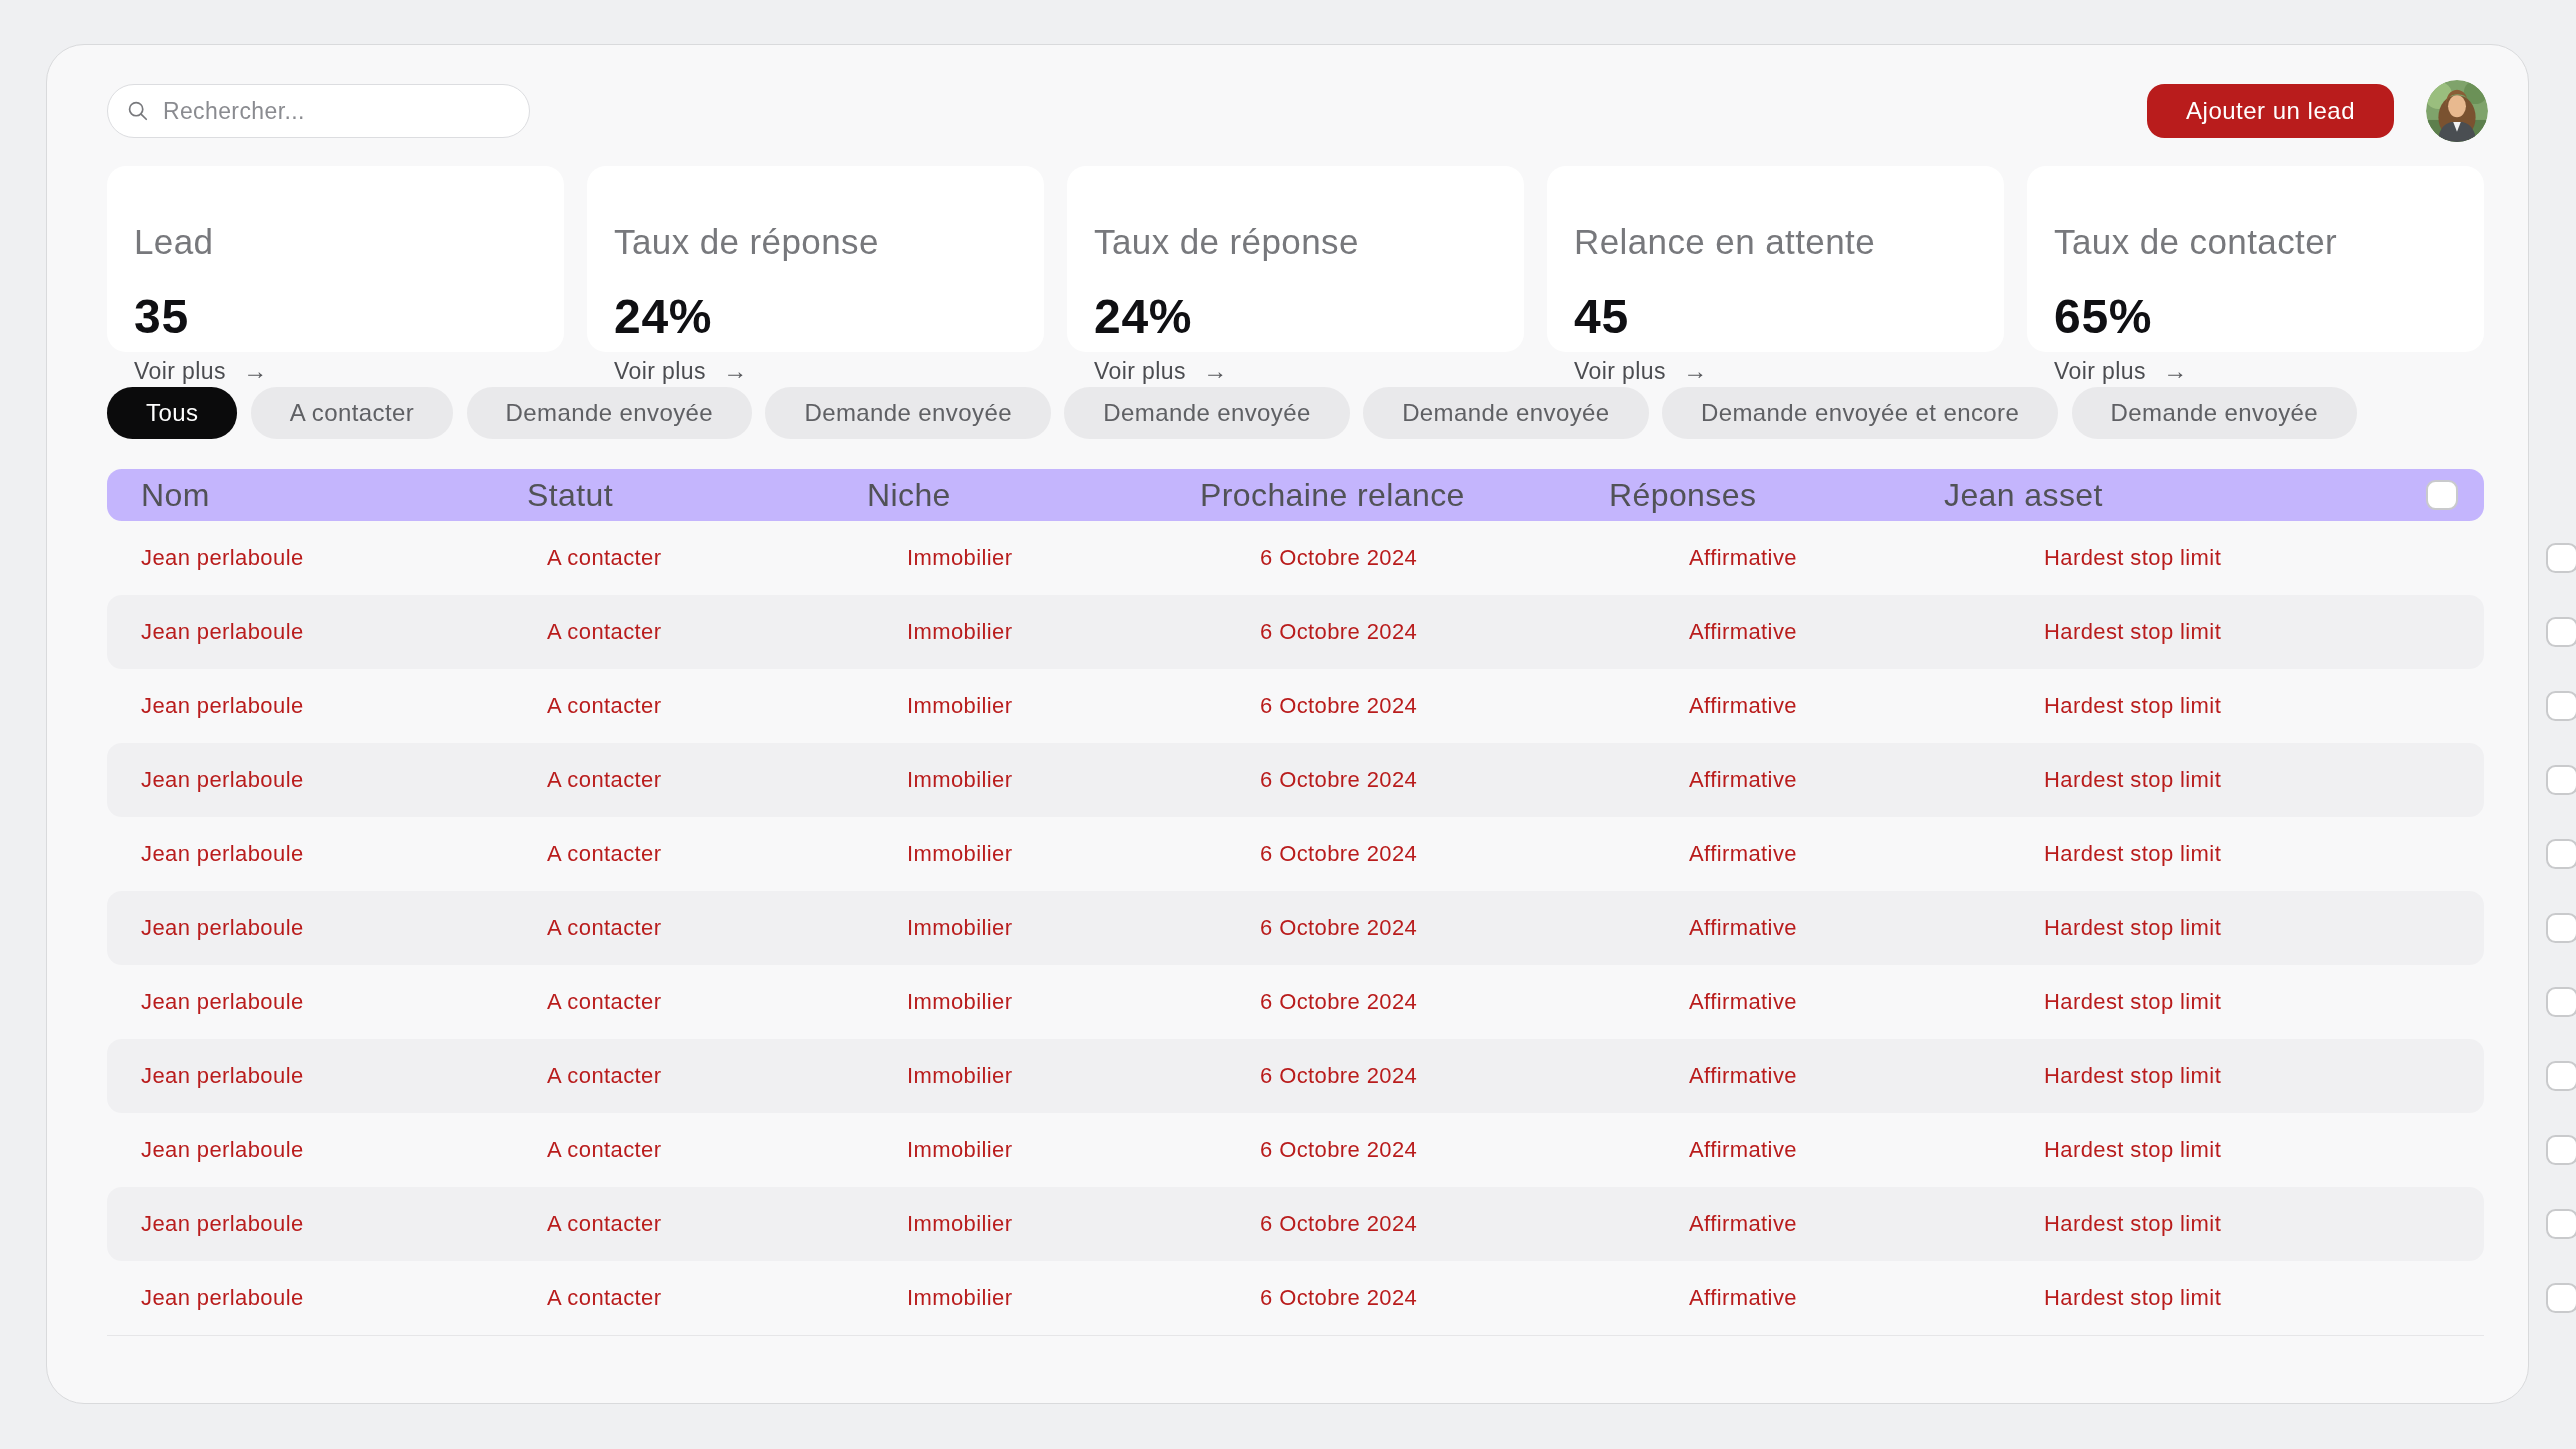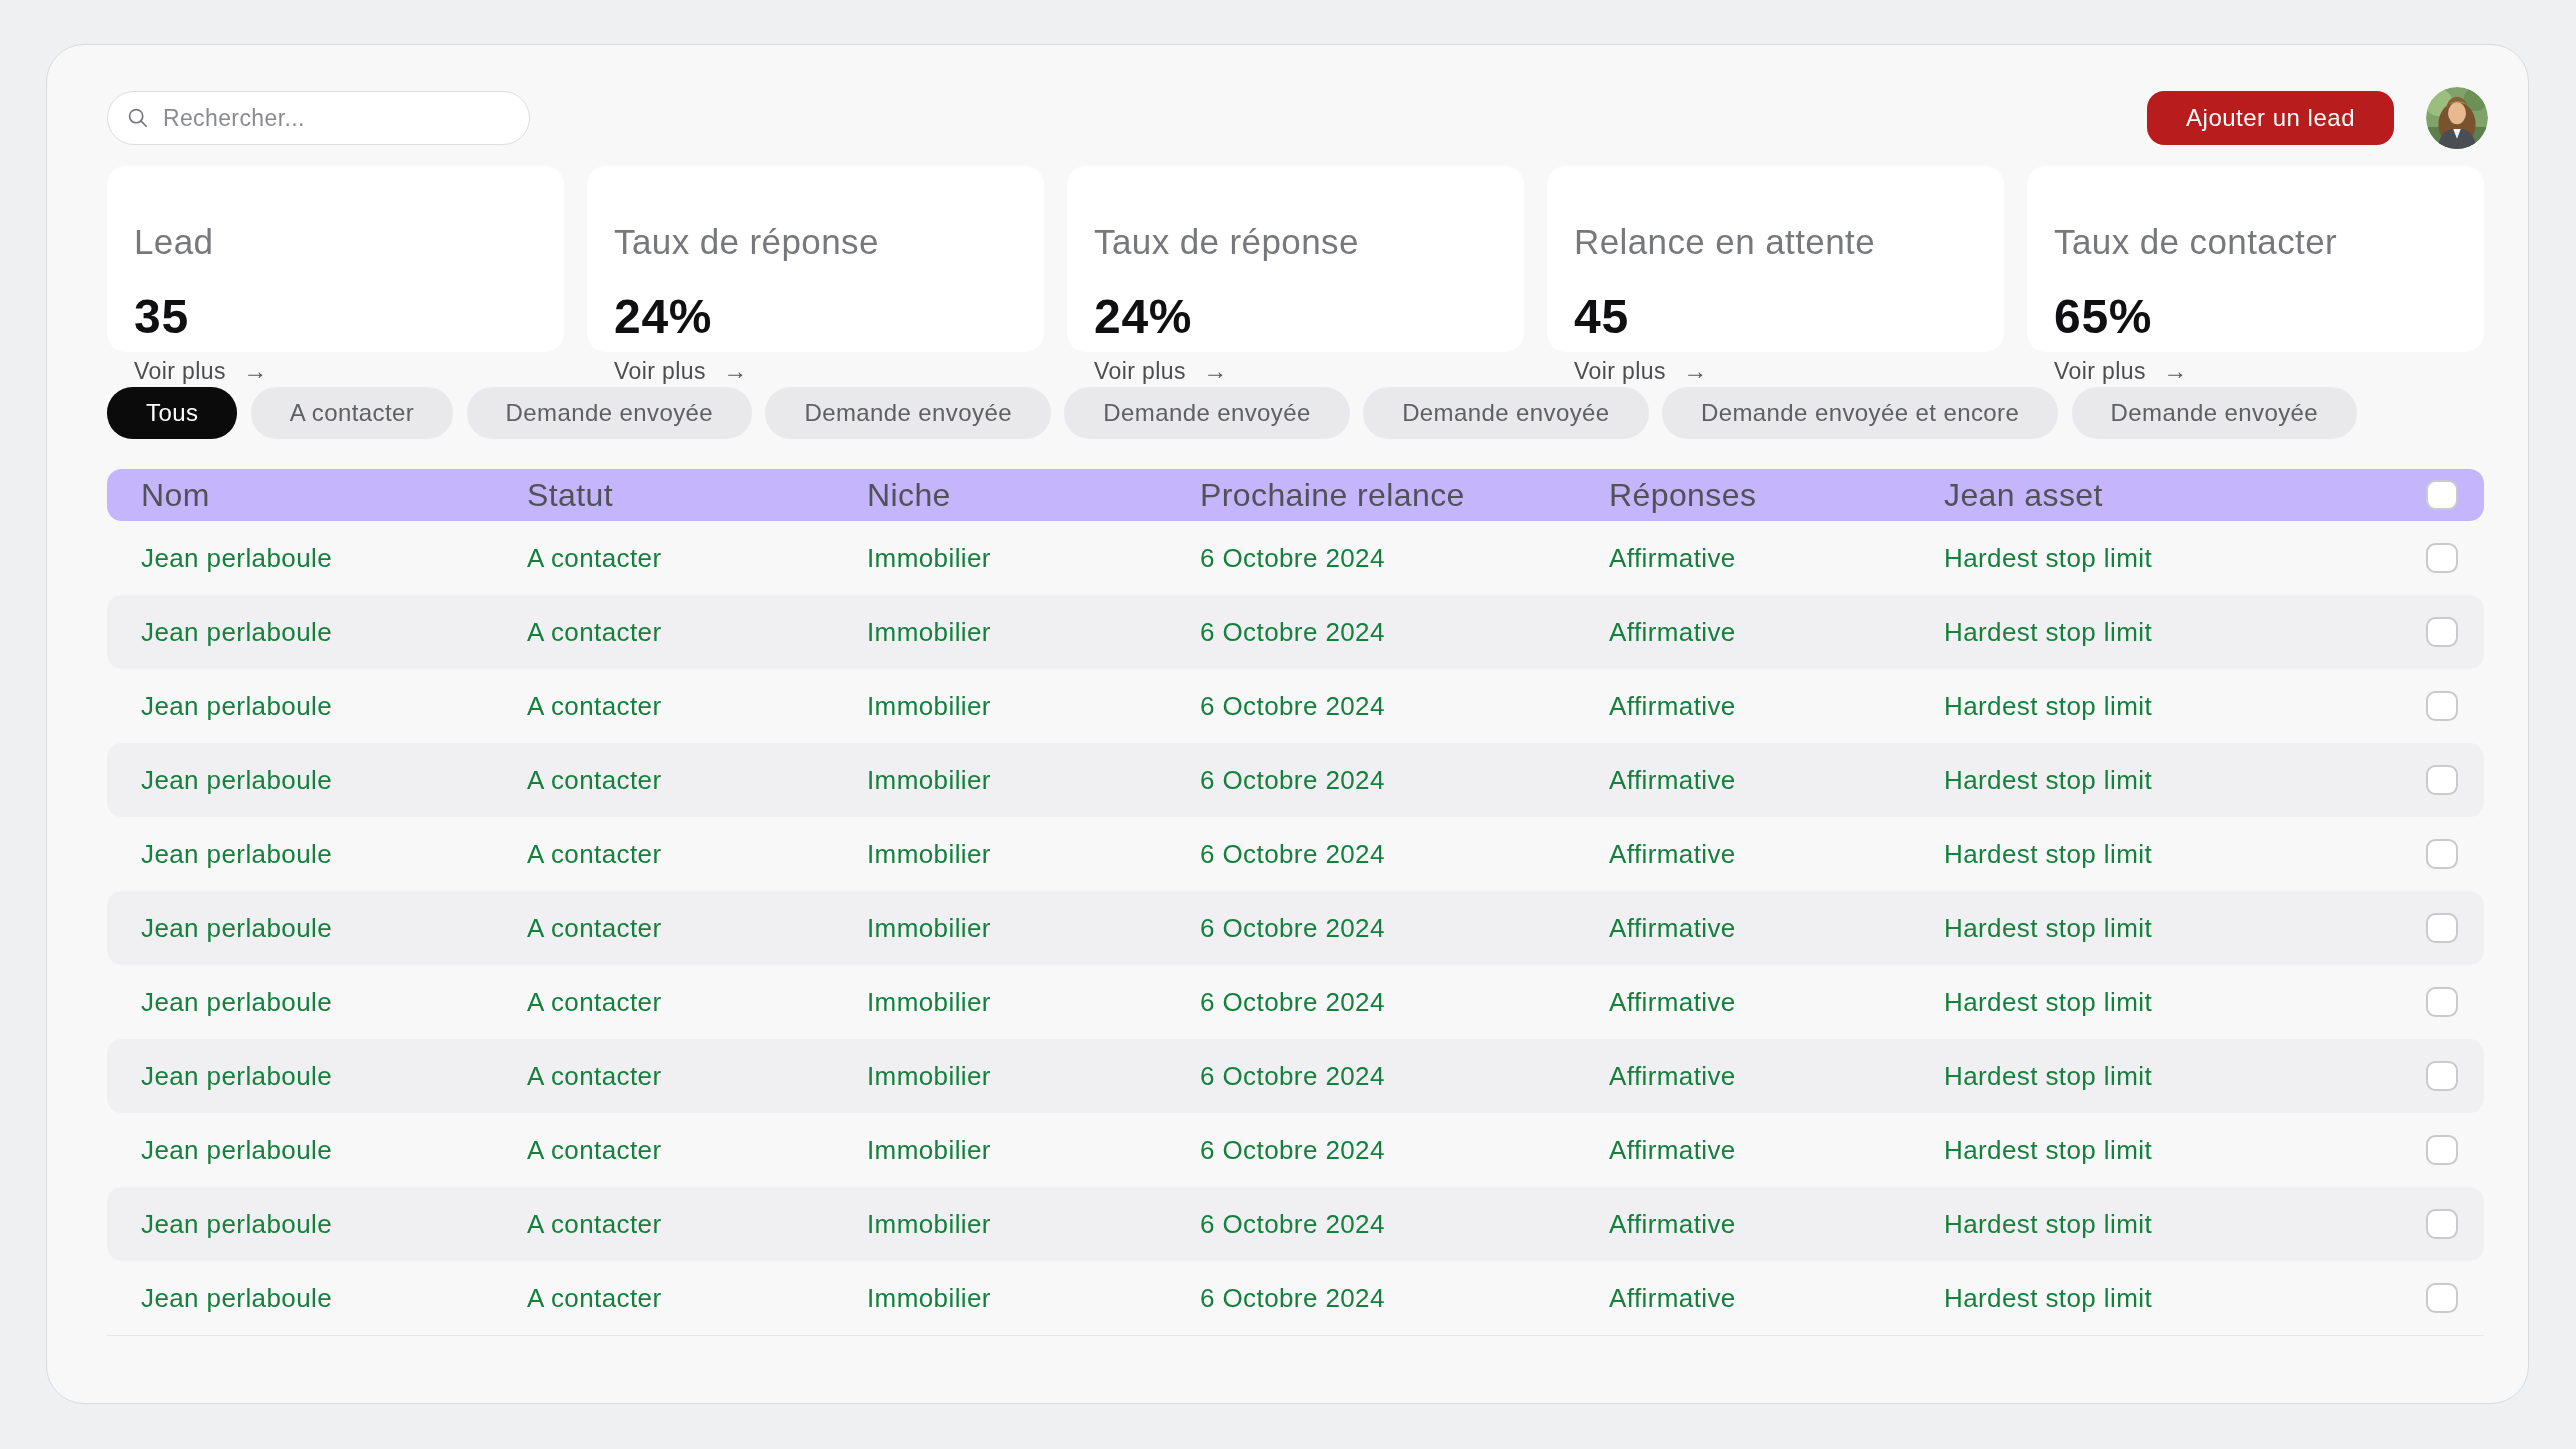--- a/index.html
+++ b/index.html
@@ -15,21 +15,21 @@
   }
   .app {
     position:absolute; left:46px; top:44px;
     width:2483px; height:1360px;
     background:#f8f8f9;
     border:1.3px solid #d9dadc;
     border-radius:38px;
   }
   
   .topbar {
-    position:absolute; left:60px; top:42px; width:2381px; height:62px;
+    position:absolute; left:60px; top:35px; width:2381px; height:62px;
     display:flex; align-items:center;
   }
   .search {
     width:423px; height:54px;
     background:#ffffff;
     border:1.3px solid #dcdde0;
     border-radius:29.5px;
     display:flex; align-items:center;
     padding:0 17.4px; gap:12px;
   }
@@ -92,21 +92,21 @@
   .thead, .trow {
     display:grid;
     grid-template-columns:386px 340px 333px 409px 335px 482px 1fr;
     align-items:center;
     padding-left:34px;
   }
   .thead {
     height:52px; background:#c4b5fd; border-radius:14.8px;
     font-size:32px; color:#515257;
   }
-  .trow { height:74px; font-size:26px; color:#15803d; }
+  .trow { height:74px; font-size:22px; color:#b91c1c;gap:20px; }
   .rows .trow:nth-child(even) { background:#f0f0f2; border-radius:14.8px; }
   .rows { border-bottom:1.3px solid #e6e6e8; }
   .cb {
     width:32px; height:30px;
     background:#ffffff;
     border:2px solid #c9cacc;
     border-radius:9.4px;
     justify-self:start;
     cursor:pointer;
   }

